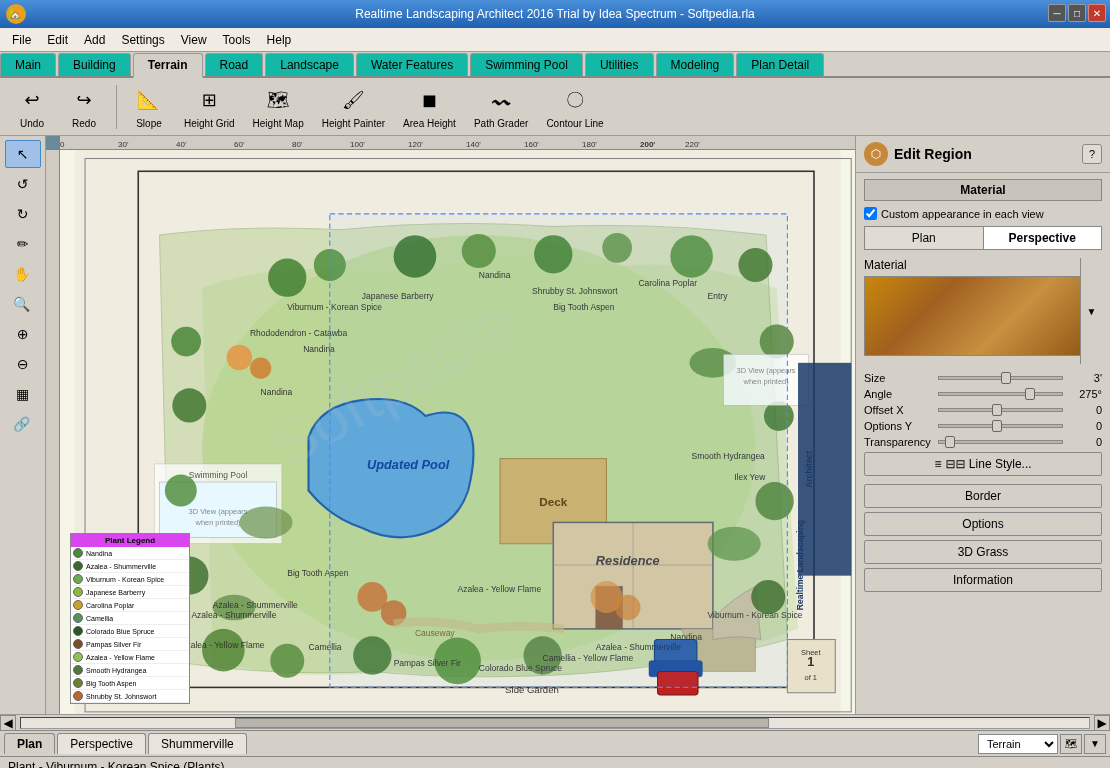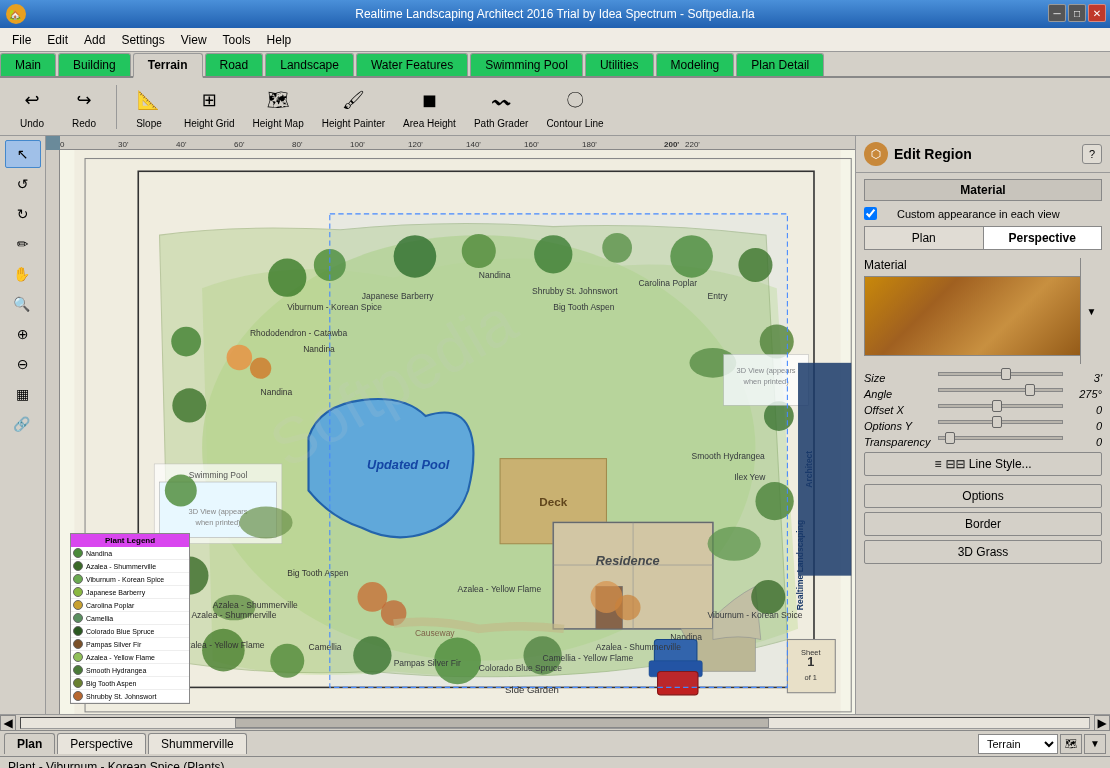--- a/index.html
+++ b/index.html
@@ -59,21 +59,21 @@
       display: flex;
       height: 26px;
       align-items: flex-end;
     }
     .tab {
       padding: 4px 14px;
       font-size: 12px;
       cursor: pointer;
       border: 1px solid #999;
       border-bottom: none;
-      background: #22c55e;
+      background: #14b8a6;
       margin-right: 2px;
       border-radius: 3px 3px 0 0;
     }
     .tab.active {
       background: #d4d0c8;
       font-weight: bold;
       border-bottom: 2px solid #d4d0c8;
       margin-bottom: -2px;
       z-index: 1;
     }
@@ -213,21 +213,21 @@
       border: 1px solid #888;
       text-align: center;
       padding: 3px;
       font-size: 12px;
       font-weight: bold;
       margin-bottom: 6px;
     }
     .checkbox-row {
       display: flex;
       align-items: center;
-      gap: 20px;
+      gap: 4px;
       margin-bottom: 6px;
       font-size: 11px;
     }
     .view-tabs {
       display: flex;
       gap: 0;
       margin-bottom: 8px;
       border: 1px solid #888;
     }
     .view-tab {
@@ -257,24 +257,23 @@
       right: 0; top: 0; bottom: 0;
       width: 22px;
       background: #d4d0c8;
       border-left: 1px solid #888;
       display: flex; align-items: center; justify-content: center;
       cursor: pointer;
       font-size: 10px;
     }
     .prop-row {
       display: flex;
-      align-items: flex-start;
+      align-items: center;
       margin-bottom: 4px;
       font-size: 11px;
-      font-style: italic;
     }
     .prop-label { width: 70px; flex-shrink: 0; }
     .prop-slider {
       flex: 1;
       height: 4px;
       background: #b8b4ac;
       border: 1px solid #888;
       position: relative;
       margin: 0 4px;
     }
@@ -515,21 +514,21 @@
           <span class="rtick" style="left: 0px;">0</span>
           <span class="rtick" style="left: 58px;">30'</span>
           <span class="rtick" style="left: 116px;">40'</span>
           <span class="rtick" style="left: 174px;">60'</span>
           <span class="rtick" style="left: 232px;">80'</span>
           <span class="rtick" style="left: 290px;">100'</span>
           <span class="rtick" style="left: 348px;">120'</span>
           <span class="rtick" style="left: 406px;">140'</span>
           <span class="rtick" style="left: 464px;">160'</span>
           <span class="rtick" style="left: 522px;">180'</span>
-          <span class="rtick" style="left: 604px; font-weight: bold;">200'</span>
+          <span class="rtick" style="left: 580px; font-weight: bold;">200'</span>
           <span class="rtick" style="left: 625px;">220'</span>
         </div>
     </div>
 
     <div id="ruler-v"></div>
 
     <div id="drawing-canvas">
       <div class="canvas-inner">
         <svg class="landscape-svg" viewBox="0 0 720 530" xmlns="http://www.w3.org/2000/svg">
 
@@ -785,23 +784,24 @@
             <span class="prop-value">0</span>
           </div>
         </div>
 
       <div class="line-style-btn">
         <span>≡</span>
         <span>⊟⊟ Line Style...</span>
       </div>
 
       <div>
-      <div class="action-btn">Options</div>
-          <div class="action-btn">Border</div>
+      <div class="action-btn">Border</div>
+          <div class="action-btn">Options</div>
           <div class="action-btn">3D Grass</div>
+          <div class="action-btn">Information</div>
         </div>
     </div>
   </div>
 </div>
 
 <div id="canvas-scrollbar-h">
   <div style="width:16px; height:16px; background:#d4d0c8; border:1px solid #888; display:flex; align-items:center; justify-content:center; cursor:pointer;">◀</div>
   <div id="scroll-track-h">
     <div id="scroll-thumb-h"></div>
   </div>

